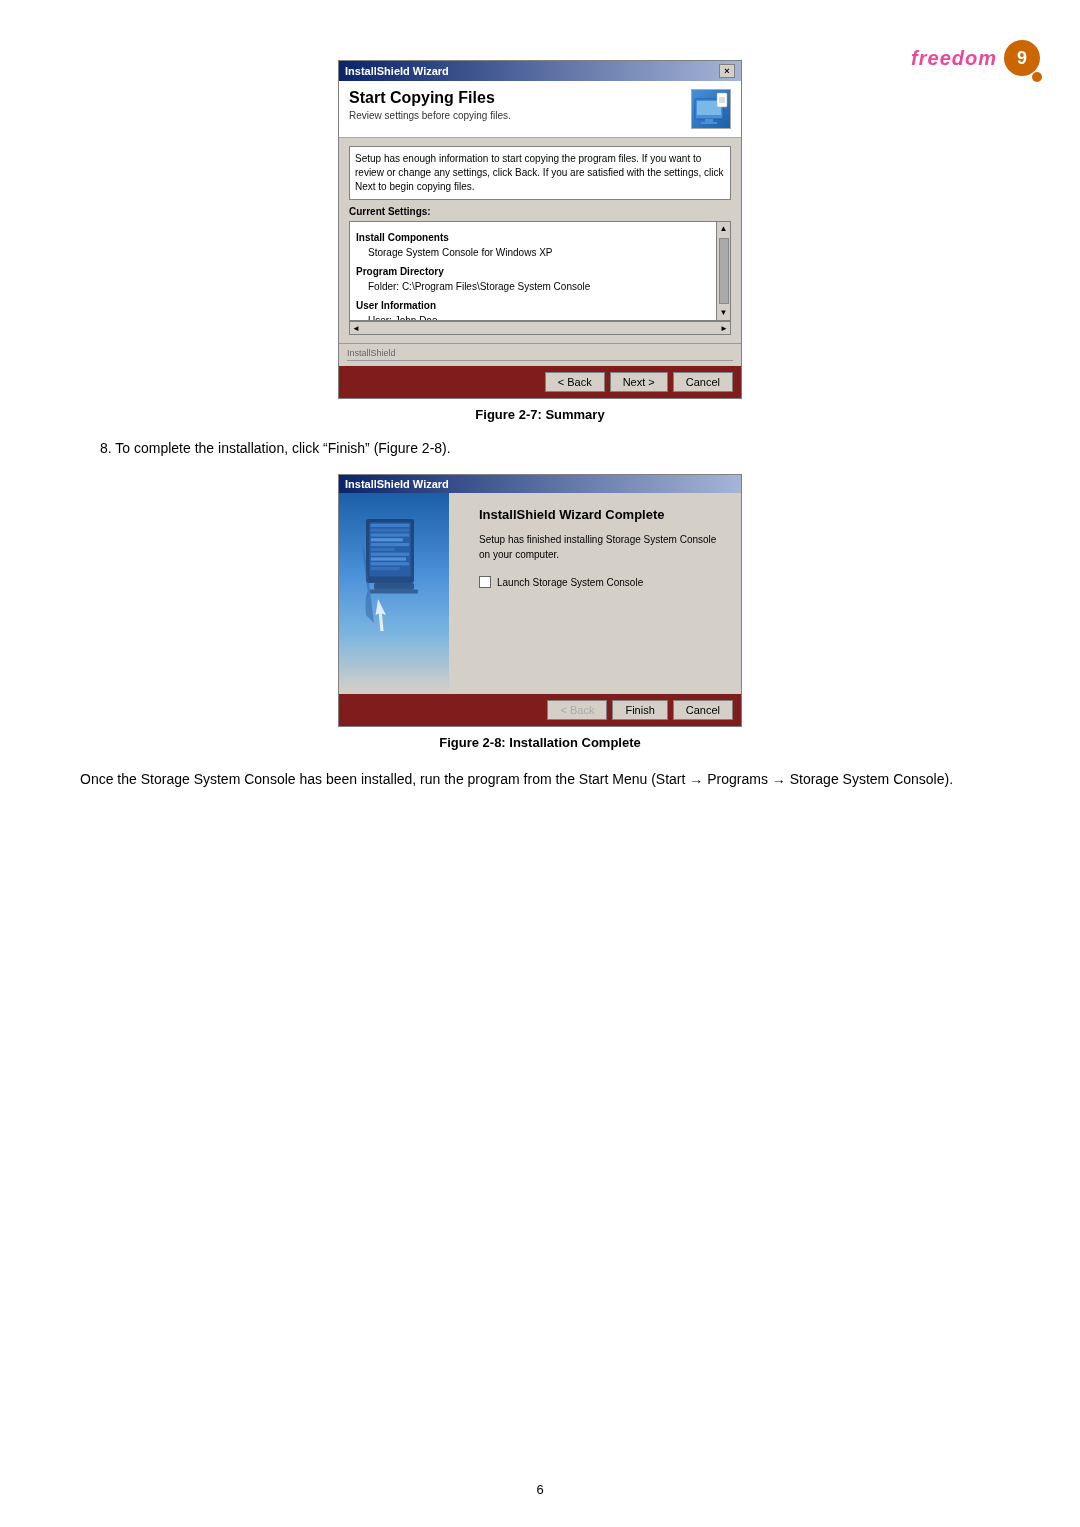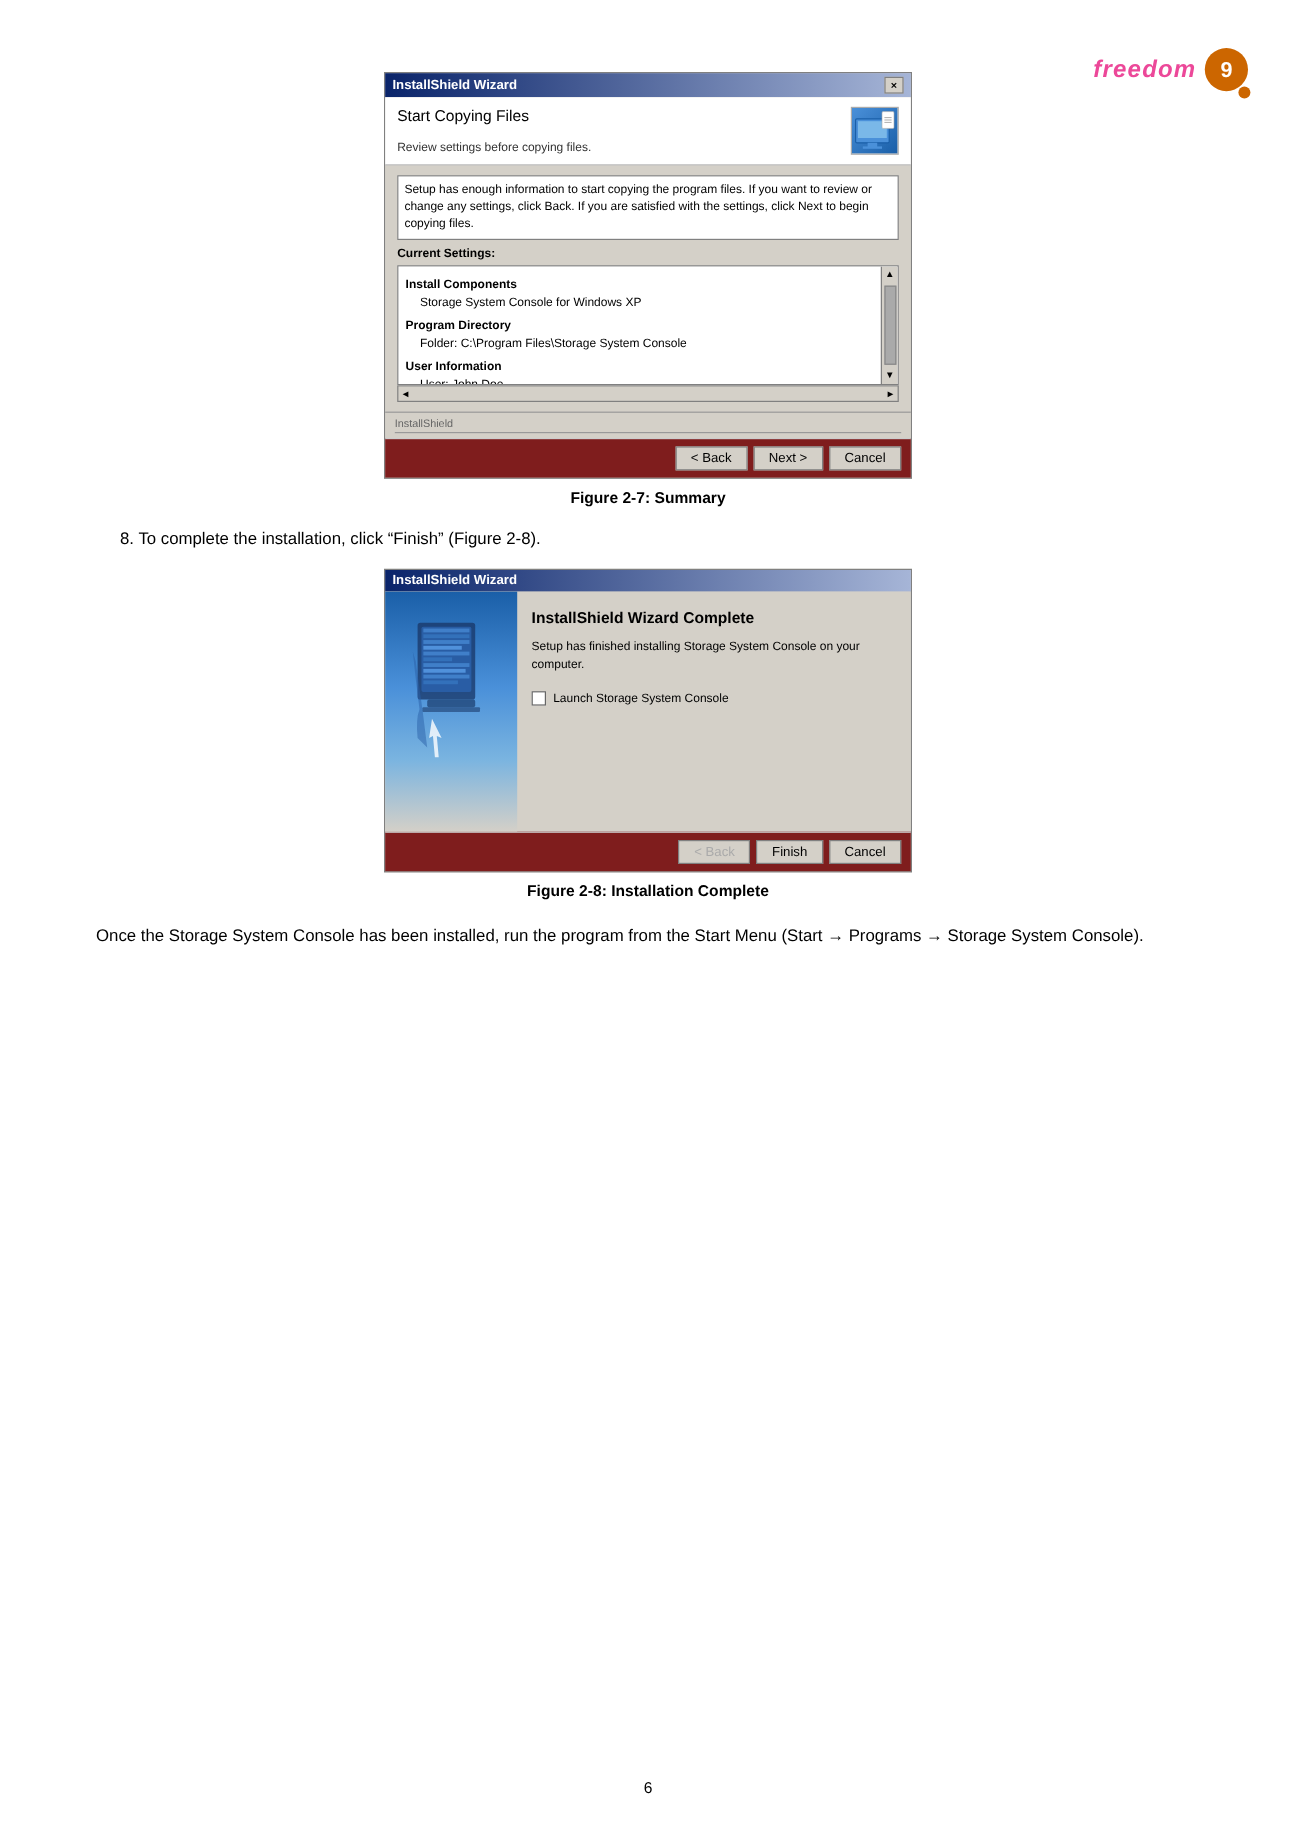--- a/index.html
+++ b/index.html
@@ -92,21 +92,21 @@
       position: absolute;
       bottom: 30px;
       left: 0;
       right: 0;
     }
 
     
     .wizard-dialog {
       border: 1px solid #808080;
       background: #d4d0c8;
-      width: 440px;
+      width: 404px;
       margin: 0 auto 8px auto;
       font-family: 'Tahoma', Arial, sans-serif;
       font-size: 11px;
     }
 
     .wizard-titlebar {
       background: linear-gradient(to right, #0a246a, #a6b5d7);
       color: white;
       font-size: 11px;
       font-weight: bold;
@@ -138,23 +138,23 @@
       background: #ffffff;
       padding: 8px 10px;
       gap: 8px;
       align-items: flex-start;
       border-bottom: 1px solid #aaa;
     }
     .wizard-body-top-text {
       flex: 1;
     }
     .wizard-subtitle {
-      font-size: 13px;
-      font-weight: normal;
-      margin-bottom: 14px;
+      font-size: 16px;
+      font-weight: bold;
+      margin-bottom: 3px;
     }
     .wizard-desc {
       font-size: 10px;
       color: #333;
     }
     .wizard-icon {
       width: 40px;
       height: 40px;
       background: linear-gradient(135deg, #4a90d9, #1a5fa8);
       border: 1px solid #aaa;
@@ -230,20 +230,21 @@
     }
     .wizard-btn.primary {
       background: #d4d0c8;
     }
 
     
     .wizard2-body {
       display: flex;
       background: #d4d0c8;
       min-height: 200px;
+      gap: 18px;
     }
     .wizard2-left {
       width: 110px;
       background: linear-gradient(to bottom, #1a5fa8 0%, #4a90d9 40%, #7ab4e0 70%, #d4d0c8 100%);
       display: flex;
       flex-direction: column;
       align-items: center;
       justify-content: flex-start;
       padding-top: 10px;
       position: relative;

